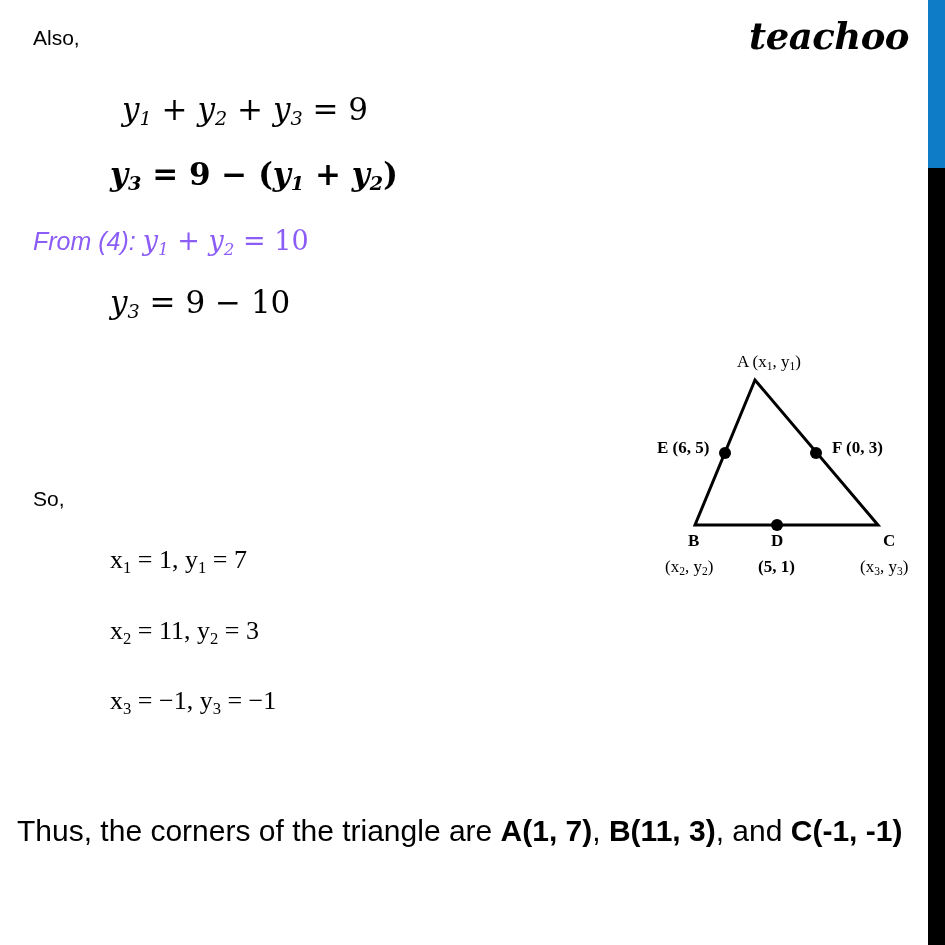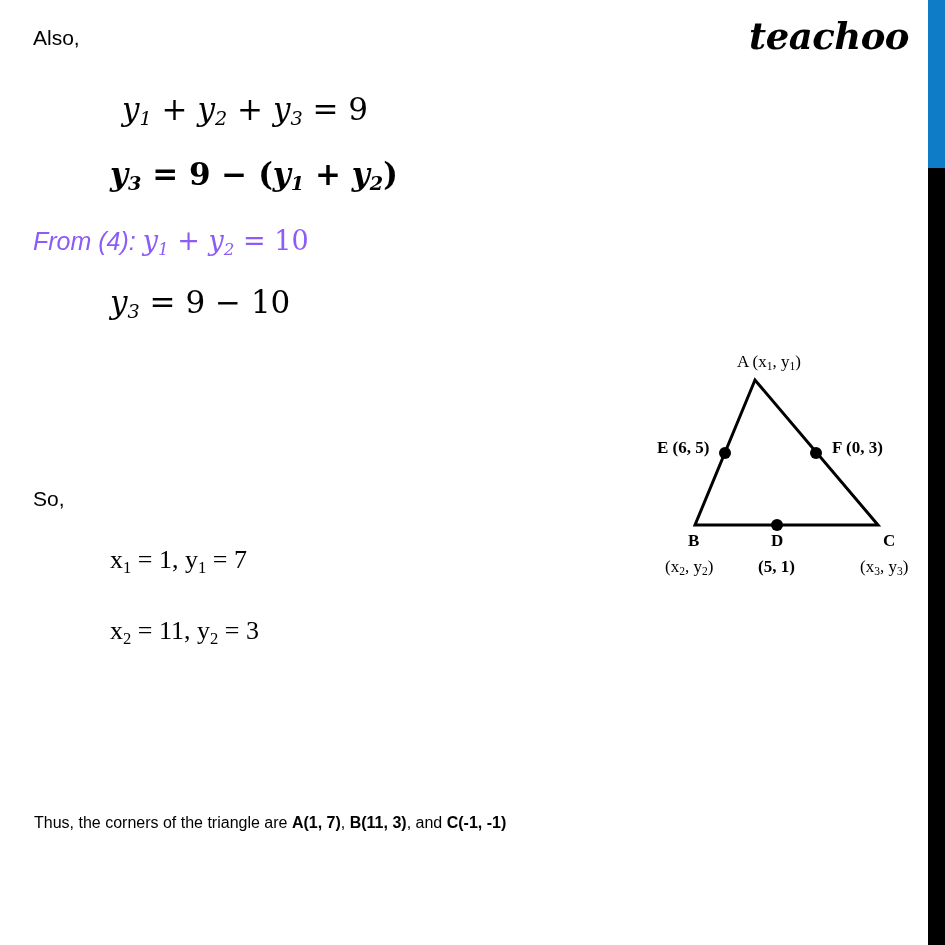--- a/index.html
+++ b/index.html
@@ -119,24 +119,24 @@
     vertical-align: -0.3em;
     line-height: 0;
   }
   .sol1 { top: 545px; }
   .sol2 { top: 616px; }
   .sol3 { top: 686px; }
 
   
   .conclusion {
     position: absolute;
-    left: 34px;
+    left: 17px;
     top: 814px;
     white-space: nowrap;
-    font-size: 16px;
+    font-size: 30px;
   }
   .conclusion b { font-weight: bold; }
 
   
   .figure {
     position: absolute;
     left: 620px;
     top: 340px;
     width: 310px;
     height: 250px;
@@ -221,20 +221,26 @@
     <span>= 7</span>
   </div>
 
   <div class="sol sol2">
     <span>x</span><sub>2</sub>
     <span>= 11,</span>
     <span>y</span><sub>2</sub>
     <span>= 3</span>
   </div>
 
+  <div class="sol sol3">
+    <span>x</span><sub>3</sub>
+    <span>= −1,</span>
+    <span>y</span><sub>3</sub>
+    <span>= −1</span>
+  </div>
 
   <div class="conclusion">
     <span>Thus, the corners of the triangle are </span><b>A(1, 7)</b><span>, </span><b>B(11, 3)</b><span>, and </span><b>C(-1, -1)</b>
   </div>
 
   <div class="figure">
     <svg width="310" height="250" viewBox="0 0 310 250">
       <polygon points="135,40 75,185 258,185" fill="none" stroke="#000000" stroke-width="3" stroke-linejoin="miter"></polygon>
       <circle cx="105" cy="113" r="6" fill="#000000"></circle>
       <circle cx="196" cy="113" r="6" fill="#000000"></circle>

